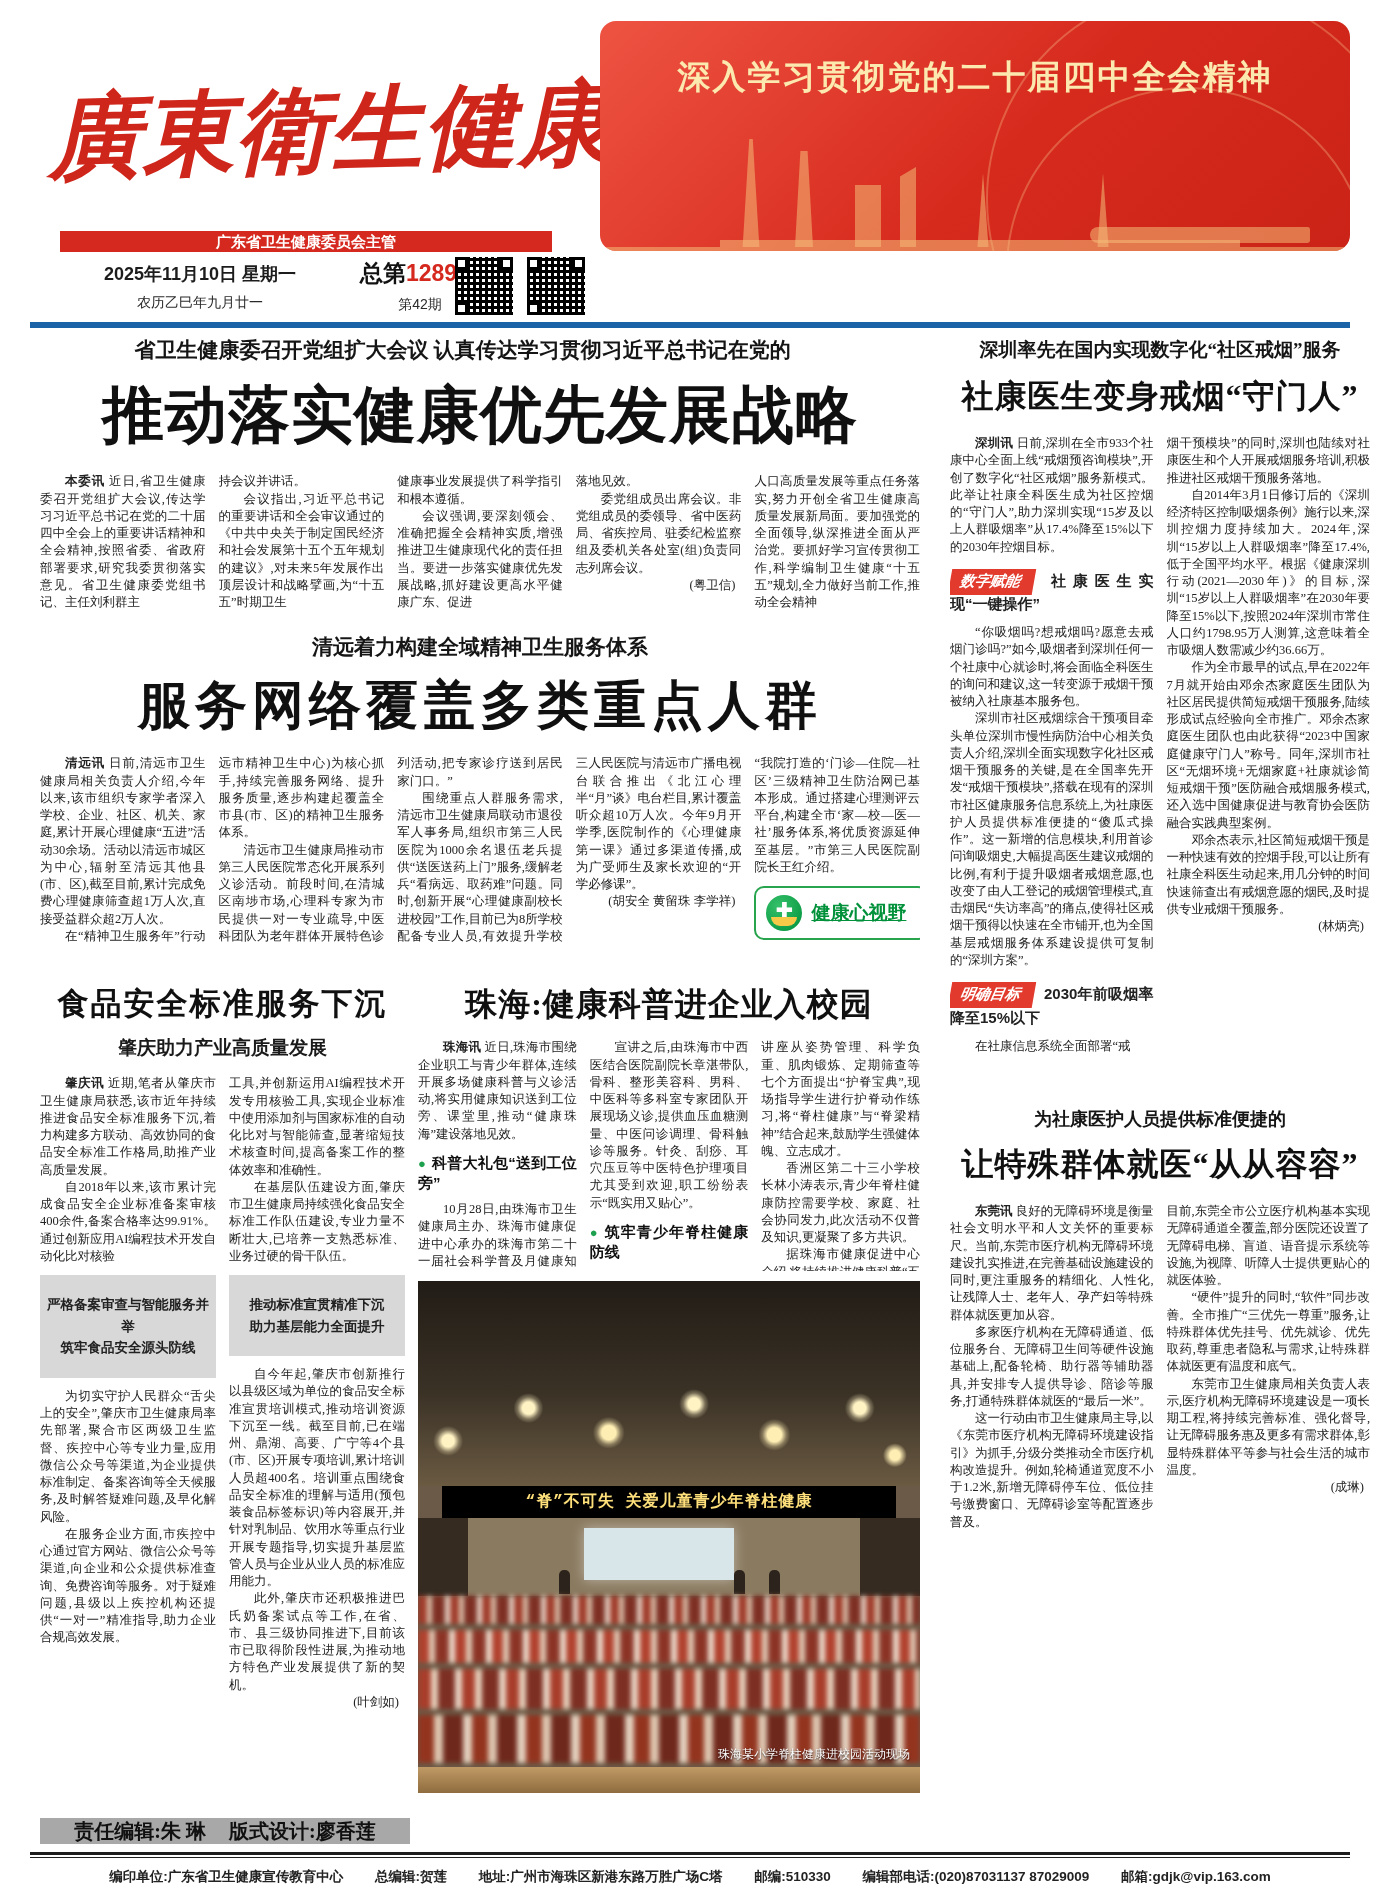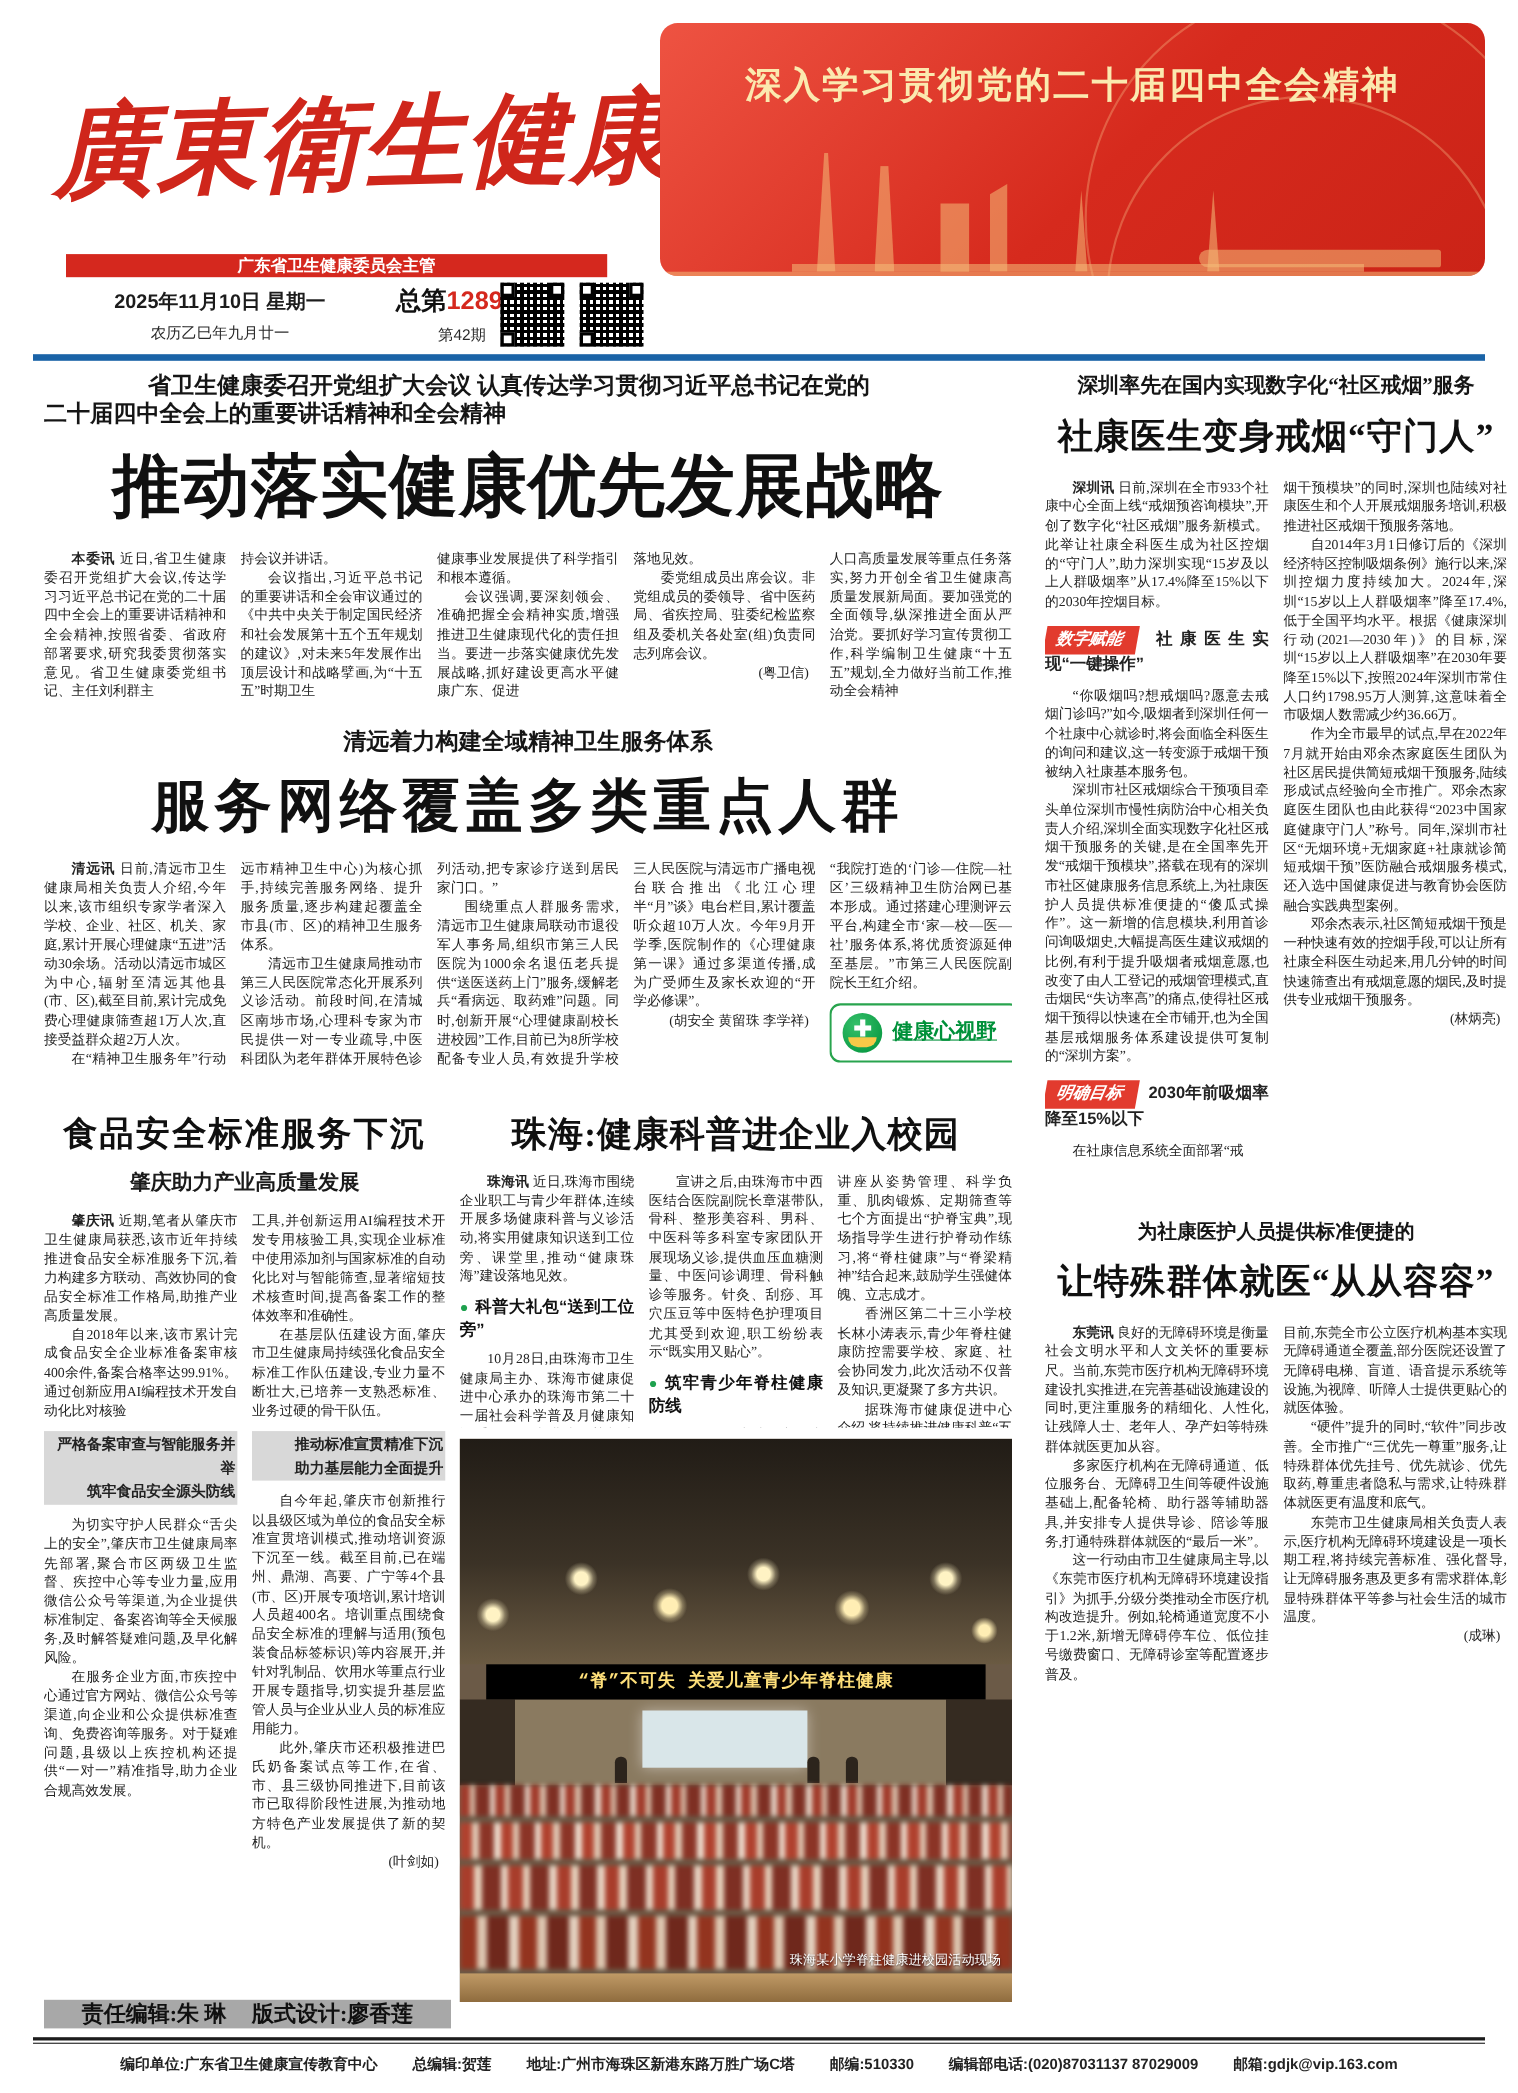--- a/index.html
+++ b/index.html
@@ -71,22 +71,22 @@
 
   .qy-kicker{text-align:center;font-size:21px;font-weight:bold;margin-top:22px;}
   .qy-headline{font-size:52px;letter-spacing:5px;margin:10px 0 14px;}
   .qy-cols{height:190px;}
 
   .bottom-row{display:flex;gap:13px;margin-top:36px;}
   .food-art{width:365px;}
   .food-headline{font-size:31px;margin:2px 0 10px;letter-spacing:2px;}
   .food-subhead{text-align:center;font-size:19px;font-weight:bold;margin-bottom:14px;}
   .food-cols{height:690px;}
-  .gray-h{background:#d8d8d8;text-align:right;font-weight:bold;font-size:13.5px;
-          line-height:1.6;padding:1px 2px;margin:10px 0;text-indent:0!important;}
+  .gray-h{background:#d8d8d8;text-align:center;font-weight:bold;font-size:13.5px;
+          line-height:1.6;padding:19px 2px;margin:10px 0;text-indent:0!important;}
   .zh-art{width:502px;}
   .zh-headline{font-size:32px;margin:2px 0 12px;letter-spacing:1px;}
   .zh-cols{height:232px;}
   .sub-bullet{text-indent:0!important;font-family:"Liberation Sans",sans-serif;
           font-weight:bold;font-size:15px;margin:10px 0 7px!important;color:#111;}
   .sub-bullet .dot{color:#1ea14e;font-size:13px;margin-right:6px;}
 
   
   .photo{position:relative;width:502px;height:512px;margin-top:10px;background:#6b5a47;overflow:hidden;}
   .ph-ceiling{position:absolute;left:0;top:0;width:100%;height:205px;
@@ -200,21 +200,20 @@
     </div>
   </div>
 
   <div class="bluebar"></div>
 
   <div class="left-block">
 
     <div>
       <div class="main-kicker kicker">
         <p class="k1">省卫生健康委召开党组扩大会议 认真传达学习贯彻习近平总书记在党的</p>
-        <p class="k2">二十届四中全会上的重要讲话精神和全会精神</p>
       </div>
       <div class="headline main-headline">推动落实健康优先发展战略</div>
       <div class="cols main-cols">
         <div class="col">
           <p><span class="lead">本委讯</span> <span>近日,省卫生健康委召开党组扩大会议,传达学习习近平总书记在党的二十届四中全会上的重要讲话精神和全会精神,按照省委、省政府部署要求,研究我委贯彻落实意见。省卫生健康委党组书记、主任刘利群主</span></p>
         </div>
         <div class="col">
           <p style="text-indent:0">持会议并讲话。</p>
           <p>会议指出,习近平总书记的重要讲话和全会审议通过的《中共中央关于制定国民经济和社会发展第十五个五年规划的建议》,对未来5年发展作出顶层设计和战略擘画,为“十五五”时期卫生</p>
         </div>

